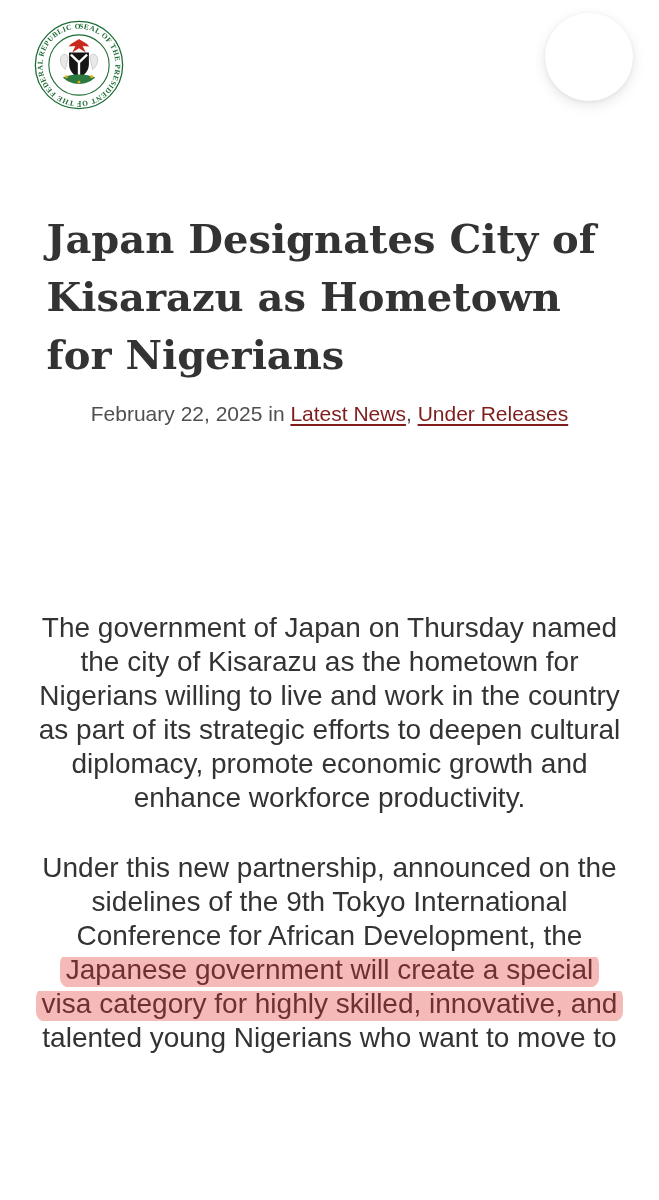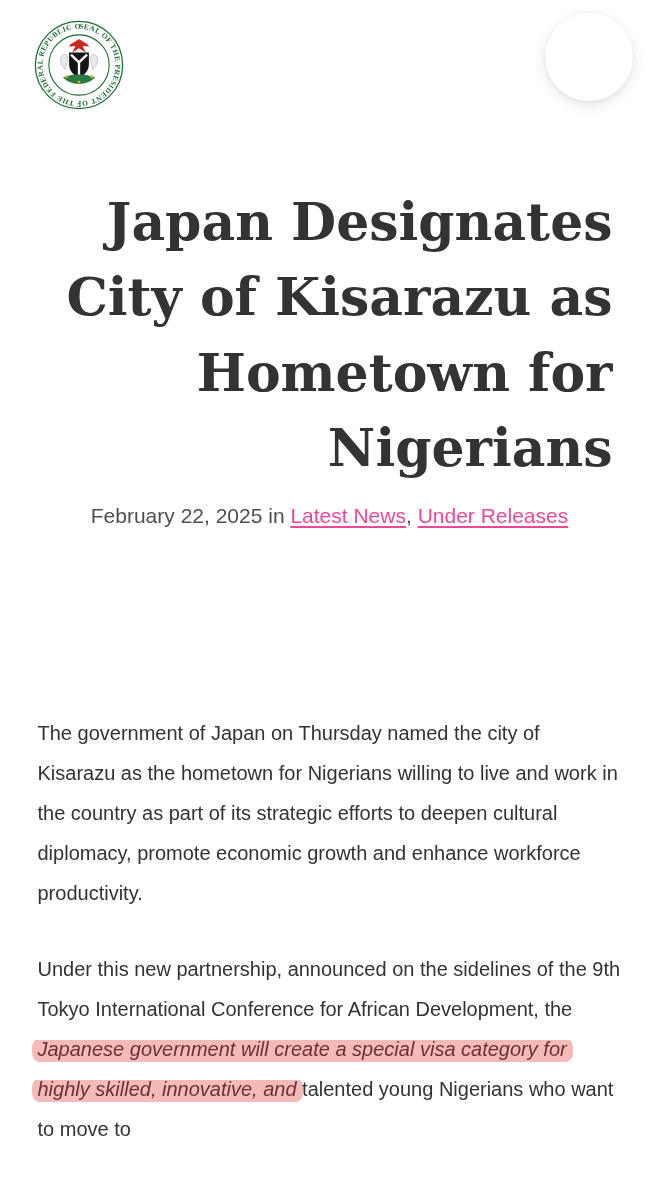--- a/index.html
+++ b/index.html
@@ -22,47 +22,46 @@
     box-shadow: 0 4px 14px rgba(0,0,0,0.10), 0 1px 4px rgba(0,0,0,0.06);
     display: flex; align-items: center; justify-content: center;
   }
   .hamburger { width: 29px; }
   .hamburger .bar {
     height: 5px; background: #1d1d1f; border-radius: 3px; margin: 5px 0;
   }
   
   .title {
     font-family: "DejaVu Serif", "Liberation Serif", serif;
-    font-weight: 700; font-size: 52px; line-height: 1.45; color: #333333;
-    text-align: right; max-width: 566px; margin: 62px auto 0;
+    font-weight: 700; font-size: 40px; line-height: 1.45; color: #333333;
+    text-align: left; max-width: 566px; margin: 88px auto 0;
   }
   .meta {
     text-align: center; font-size: 21px; color: #4f4f4f;
     margin-top: 16px; line-height: 1.35;
   }
-  .meta a { color: #ec4899; text-decoration: underline; text-underline-offset: 3px; cursor: pointer; }
+  .meta a { color: #7f1d1d; text-decoration: underline; text-underline-offset: 3px; cursor: pointer; }
   
   .article-body { width: 584px; margin: 183px auto 0; }
   .article-body p {
-    font-size: 20px; line-height: 40px; color: #333333;
-    margin: 0 0 36px 0; text-align: left;
+    font-size: 28px; line-height: 34px; color: #333333;
+    margin: 0 0 36px 0; text-align: center;
   }
   .hl {
     color: #702f33;
     background-image: linear-gradient(
       transparent 12%,
       rgba(233,103,97,0.45) 12%,
       rgba(233,103,97,0.45) 96%,
       transparent 96%);
     border-radius: 10px;
     -webkit-box-decoration-break: clone;
     box-decoration-break: clone;
     padding: 1px 6px 3px;
     margin: 8px -6px;
-    font-style: italic;
   }
 </style>
 </head>
 <body>
 
 <header class="header">
   <a class="logo">
     <svg viewBox="0 0 100 100" width="90" height="90">
       <defs>
         <path id="ringPath" d="M50,9.5 a40.5,40.5 0 1,1 -0.02,0"></path>

